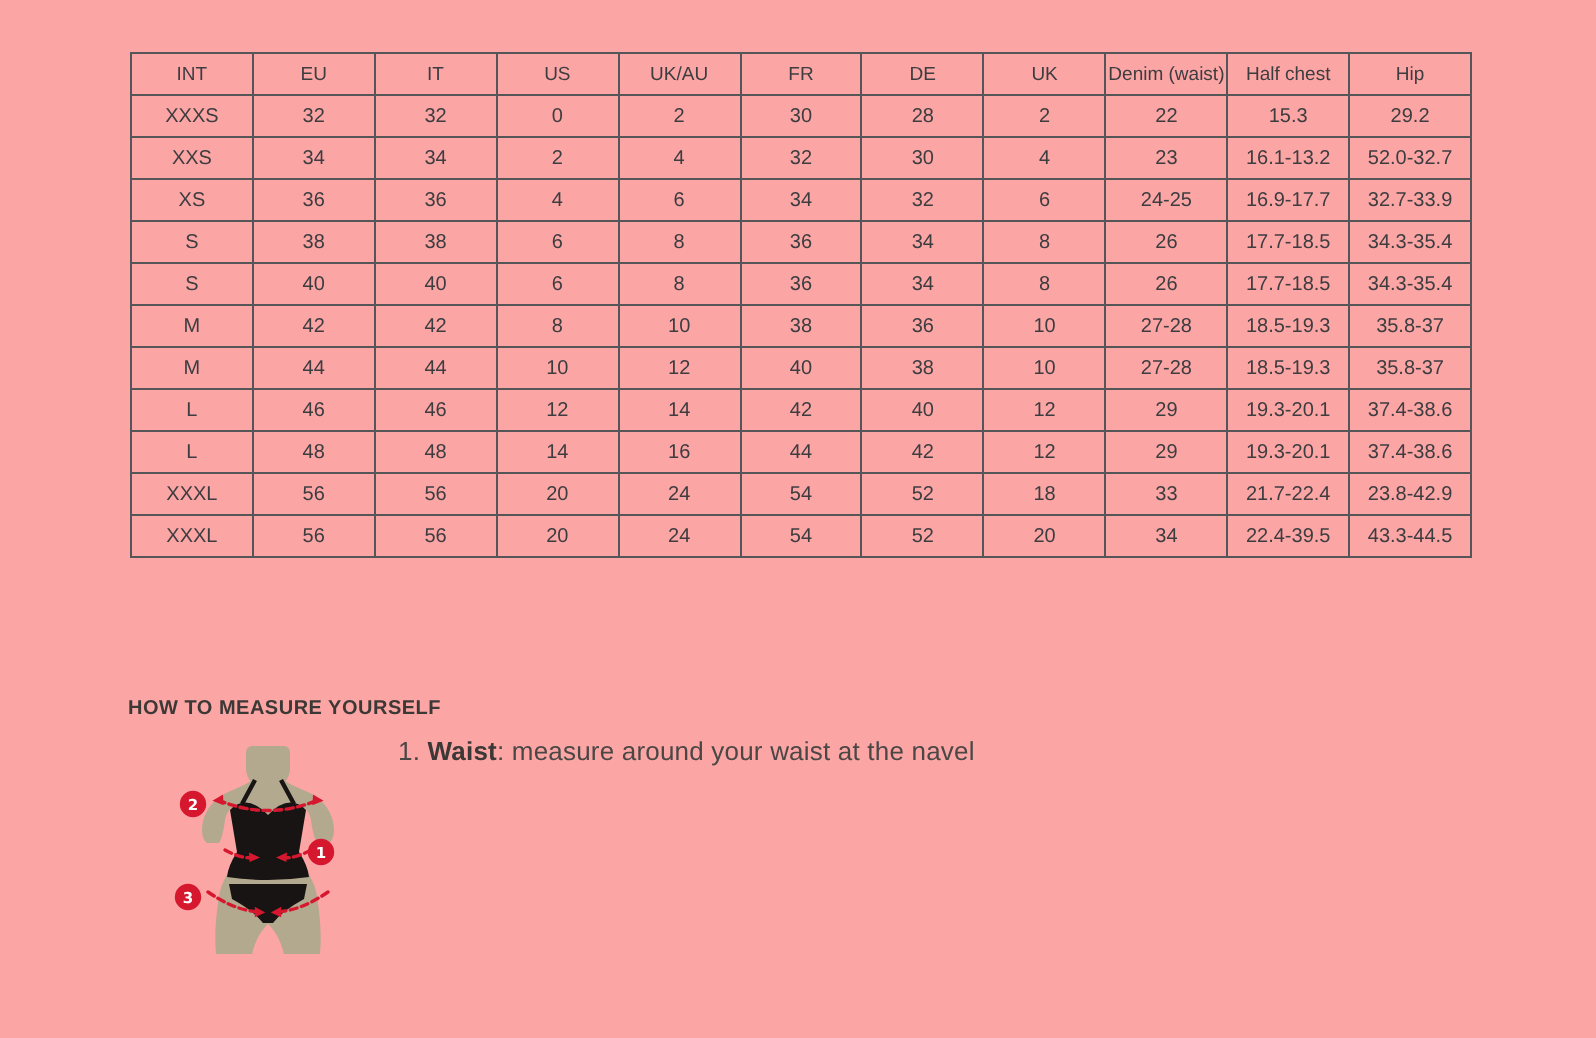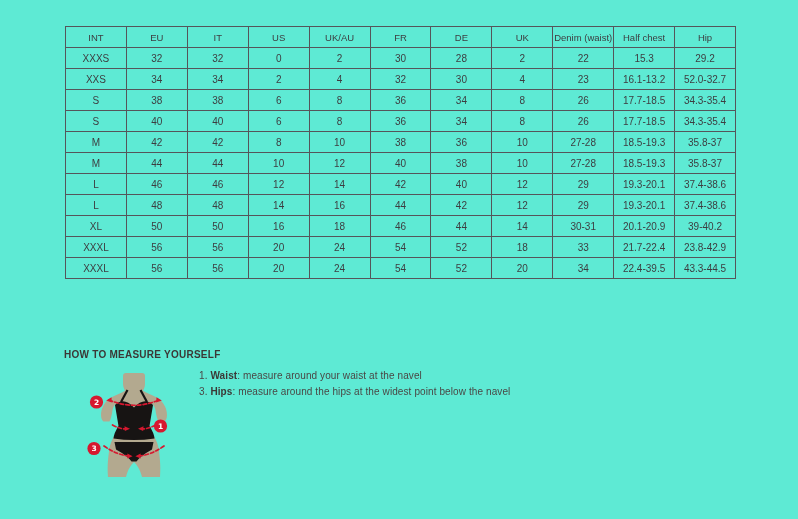--- a/index.html
+++ b/index.html
@@ -9,21 +9,21 @@
     --border:#55555a;
     --border-outer:#434348;
     --text:#3d3d40;
   }
   *{margin:0;padding:0;box-sizing:border-box;}
   html,body{background:#fff;}
   body{
     font-family:"Liberation Sans", sans-serif;
     width:798px;height:519px;position:relative;overflow:hidden;color:var(--text);
   }
-  .page{position:absolute;inset:0;background:#5eead4;}
+  .page{position:absolute;inset:0;background:#fca5a5;}
 
   
   .size-table{
     position:absolute;left:65px;top:26px;width:671px;
     border-collapse:collapse;table-layout:fixed;
     border:1.5px solid var(--border-outer);
   }
   .size-table th,.size-table td{
     border:1px solid var(--border);
     text-align:center;vertical-align:middle;
@@ -36,21 +36,21 @@
   
   .measure-heading{
     position:absolute;left:64px;top:349px;
     font-size:10px;font-weight:700;letter-spacing:.25px;color:#3b3836;
   }
   .mannequin{position:absolute;left:78px;top:369px;width:112px;height:112px;}
   .steps{
     position:absolute;left:199px;top:368px;list-style:none;
   }
   .steps li{
-    font-size:10px;line-height:15.5px;color:#4a4745;letter-spacing:.1px;
+    font-size:13px;line-height:15.5px;color:#4a4745;letter-spacing:.1px;
   }
   .steps li b{color:#3b3836;}
   .badge-num{
     font:700 7.5px "DejaVu Sans", sans-serif;fill:#ffffff;
     text-anchor:middle;
   }
   .red-dash{stroke:var(--red);stroke-width:1.7;fill:none;stroke-dasharray:3.6 2.2;stroke-linecap:round;}
   .red-fill{fill:var(--red);}
   .skin{fill:var(--skin);}
   .garment{fill:var(--garment);}
@@ -97,20 +97,33 @@
           <td>2</td>
           <td>4</td>
           <td>32</td>
           <td>30</td>
           <td>4</td>
           <td>23</td>
           <td>16.1-13.2</td>
           <td>52.0-32.7</td>
         </tr>
         <tr>
+          <td>XS</td>
+          <td>36</td>
+          <td>36</td>
+          <td>4</td>
+          <td>6</td>
+          <td>34</td>
+          <td>32</td>
+          <td>6</td>
+          <td>24-25</td>
+          <td>16.9-17.7</td>
+          <td>32.7-33.9</td>
+        </tr>
+        <tr>
           <td>S</td>
           <td>38</td>
           <td>38</td>
           <td>6</td>
           <td>8</td>
           <td>36</td>
           <td>34</td>
           <td>8</td>
           <td>26</td>
           <td>17.7-18.5</td>
@@ -173,33 +186,20 @@
           <td>48</td>
           <td>48</td>
           <td>14</td>
           <td>16</td>
           <td>44</td>
           <td>42</td>
           <td>12</td>
           <td>29</td>
           <td>19.3-20.1</td>
           <td>37.4-38.6</td>
-        </tr>
-        <tr>
-          <td>XL</td>
-          <td>50</td>
-          <td>50</td>
-          <td>16</td>
-          <td>18</td>
-          <td>46</td>
-          <td>44</td>
-          <td>14</td>
-          <td>30-31</td>
-          <td>20.1-20.9</td>
-          <td>39-40.2</td>
         </tr>
         <tr>
           <td>XXXL</td>
           <td>56</td>
           <td>56</td>
           <td>20</td>
           <td>24</td>
           <td>54</td>
           <td>52</td>
           <td>18</td>
@@ -306,16 +306,15 @@
       </g>
       <g>
         <circle class="red-fill" cx="16" cy="79.5" r="6.6"></circle>
         <text class="badge-num" x="16" y="82.3">3</text>
       </g>
     </g>
   </svg>
 
   <ol class="steps">
       <li><span>1. </span><b>Waist</b><span>: measure around your waist at the navel</span></li>
-      <li><span>3. </span><b>Hips</b><span>: measure around the hips at the widest point below the navel</span></li>
     </ol>
 
 </div>
 
 </body></html>

